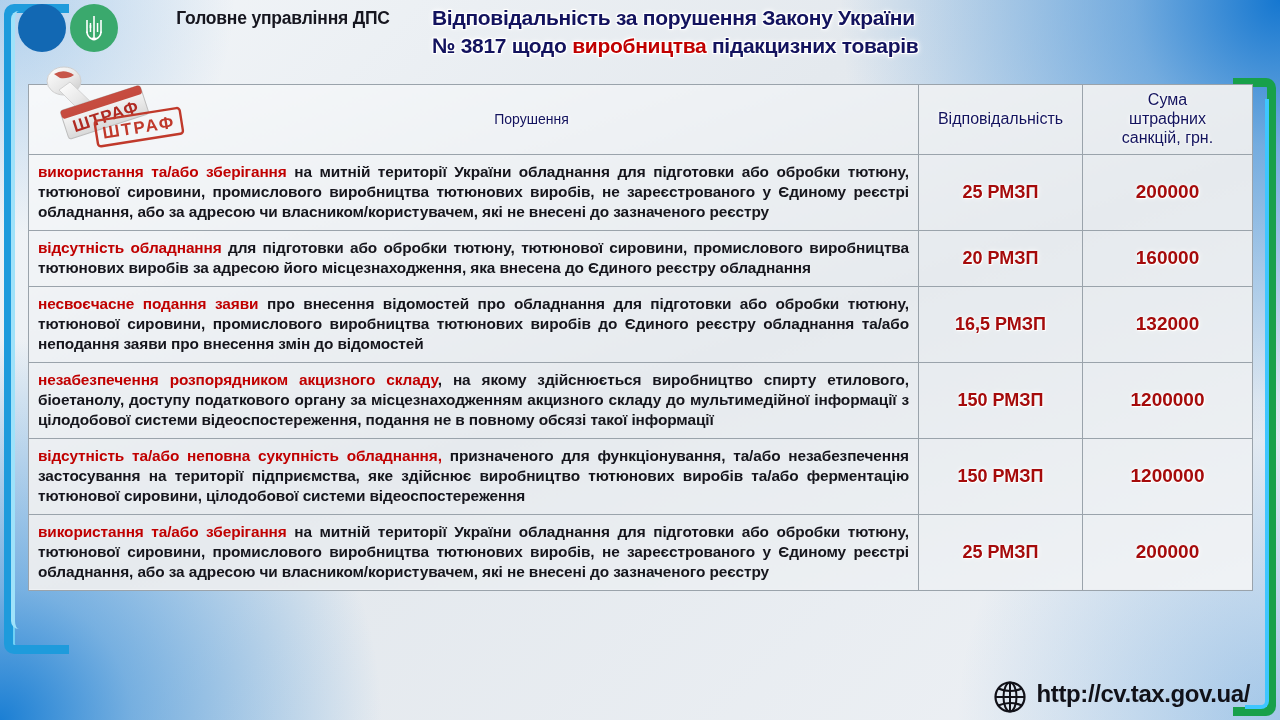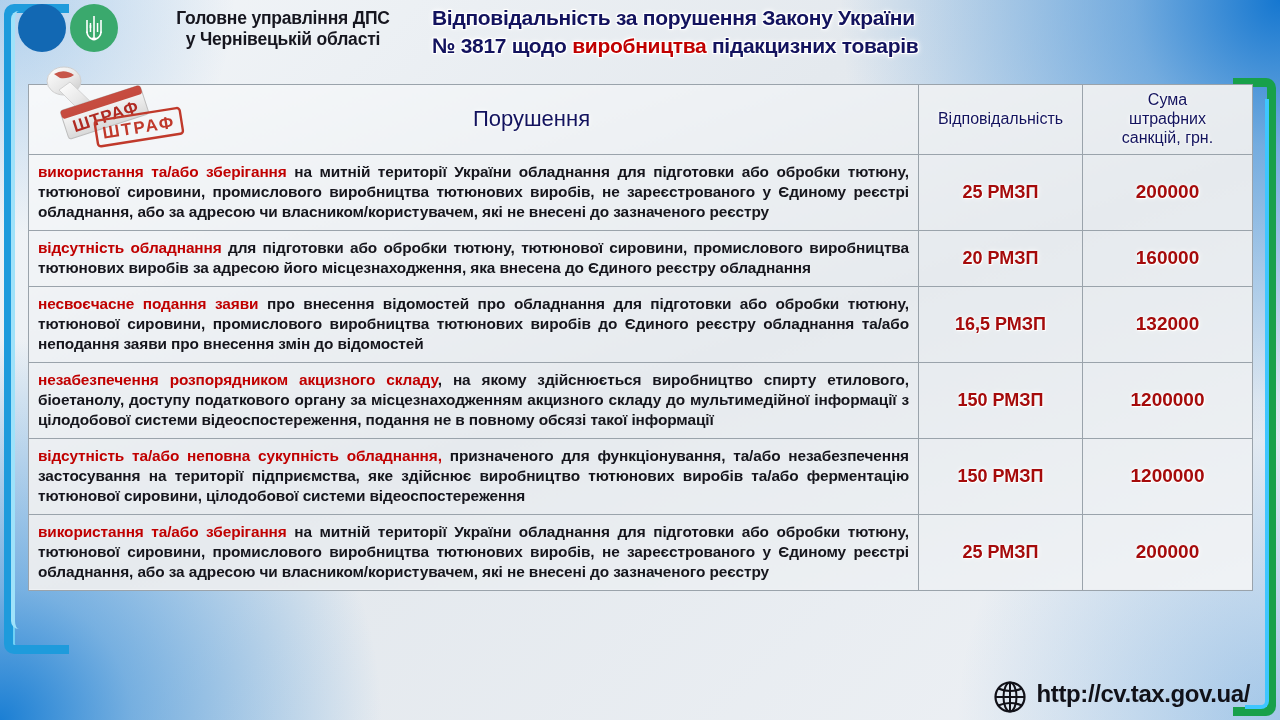--- a/index.html
+++ b/index.html
@@ -98,21 +98,21 @@
   col.c-viol{width:890px;}
   col.c-resp{width:164px;}
   col.c-sum{width:170px;}
 
   thead th{
     color:#13135e;font-weight:normal;font-size:16px;line-height:1.18;
     text-align:center;padding:6px 4px;
     text-shadow:0 0 3px #ffffff,0 0 6px #ffffff;
     height:56px;
   }
-  thead th.viol-head{font-size:22px;padding-left:120px;}
+  thead th.viol-head{font-size:14px;padding-left:120px;}
 
   td.viol{
     padding:7px 9px 8px 9px;
     font-size:15.4px;line-height:1.30;
     color:#111118;font-weight:bold;
     text-align:justify;
     text-justify:inter-word;
     letter-spacing:-0.1px;
   }
   td.viol .lead{color:#c00000;margin-top:30px;}
@@ -162,21 +162,20 @@
           <path d="M3.2 17.5 C3.2 22.5 7 25.8 11 26.6 C15 25.8 18.8 22.5 18.8 17.5 L17.2 17.5 C17.2 21.6 14.2 24.2 11 25 C7.8 24.2 4.8 21.6 4.8 17.5 Z"></path>
           <path d="M6.7 14 L8.2 14 L8.2 11 L6.7 11 Z"></path>
           <rect x="8.6" y="23.6" width="4.8" height="1.5"></rect>
         </g>
       </svg>
     </div>
   </div>
 
   <div id="org-title">
     <div>Головне управління ДПС</div>
-    <div>у  Чернівецькій  області</div>
   </div>
 
   <div id="main-title">
     <div>Відповідальність за порушення Закону України</div>
     <div><span>№ 3817 щодо </span><span class="hl">виробництва</span><span> підакцизних товарів</span></div>
   </div>
 </div>
 
 <svg id="stamp" viewBox="0 0 180 86" aria-hidden="true">
   <defs>

